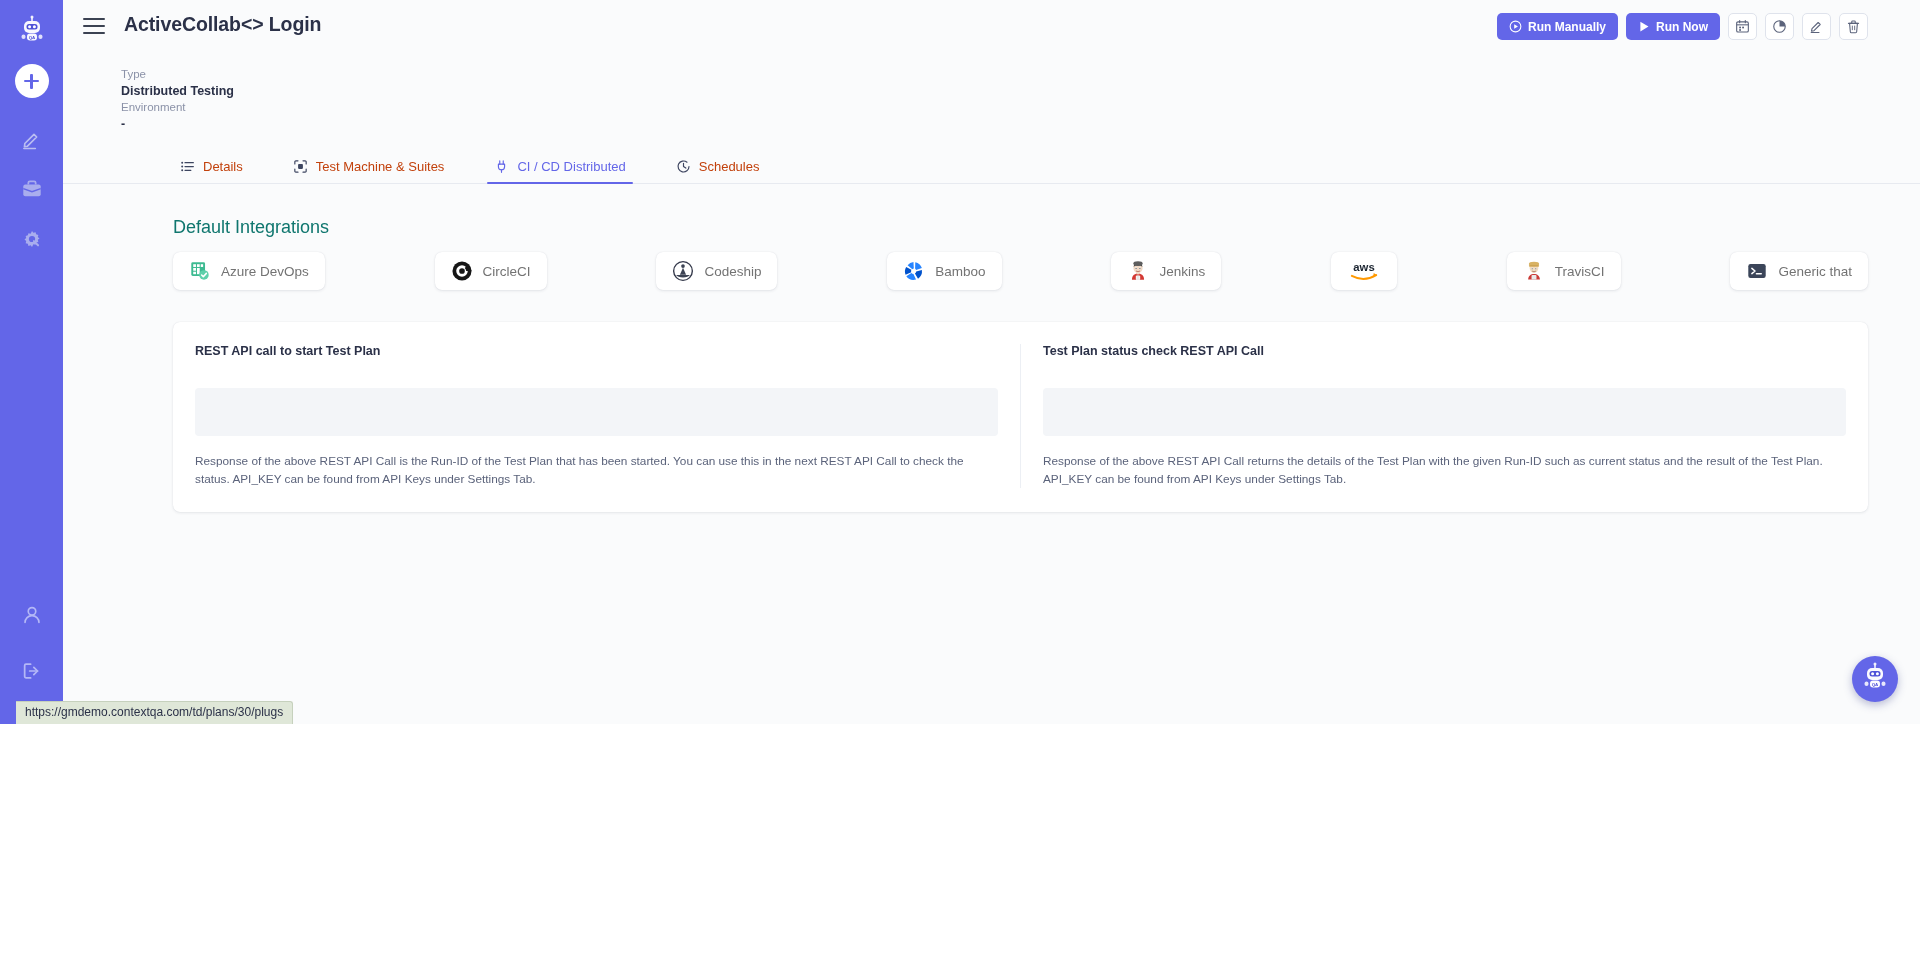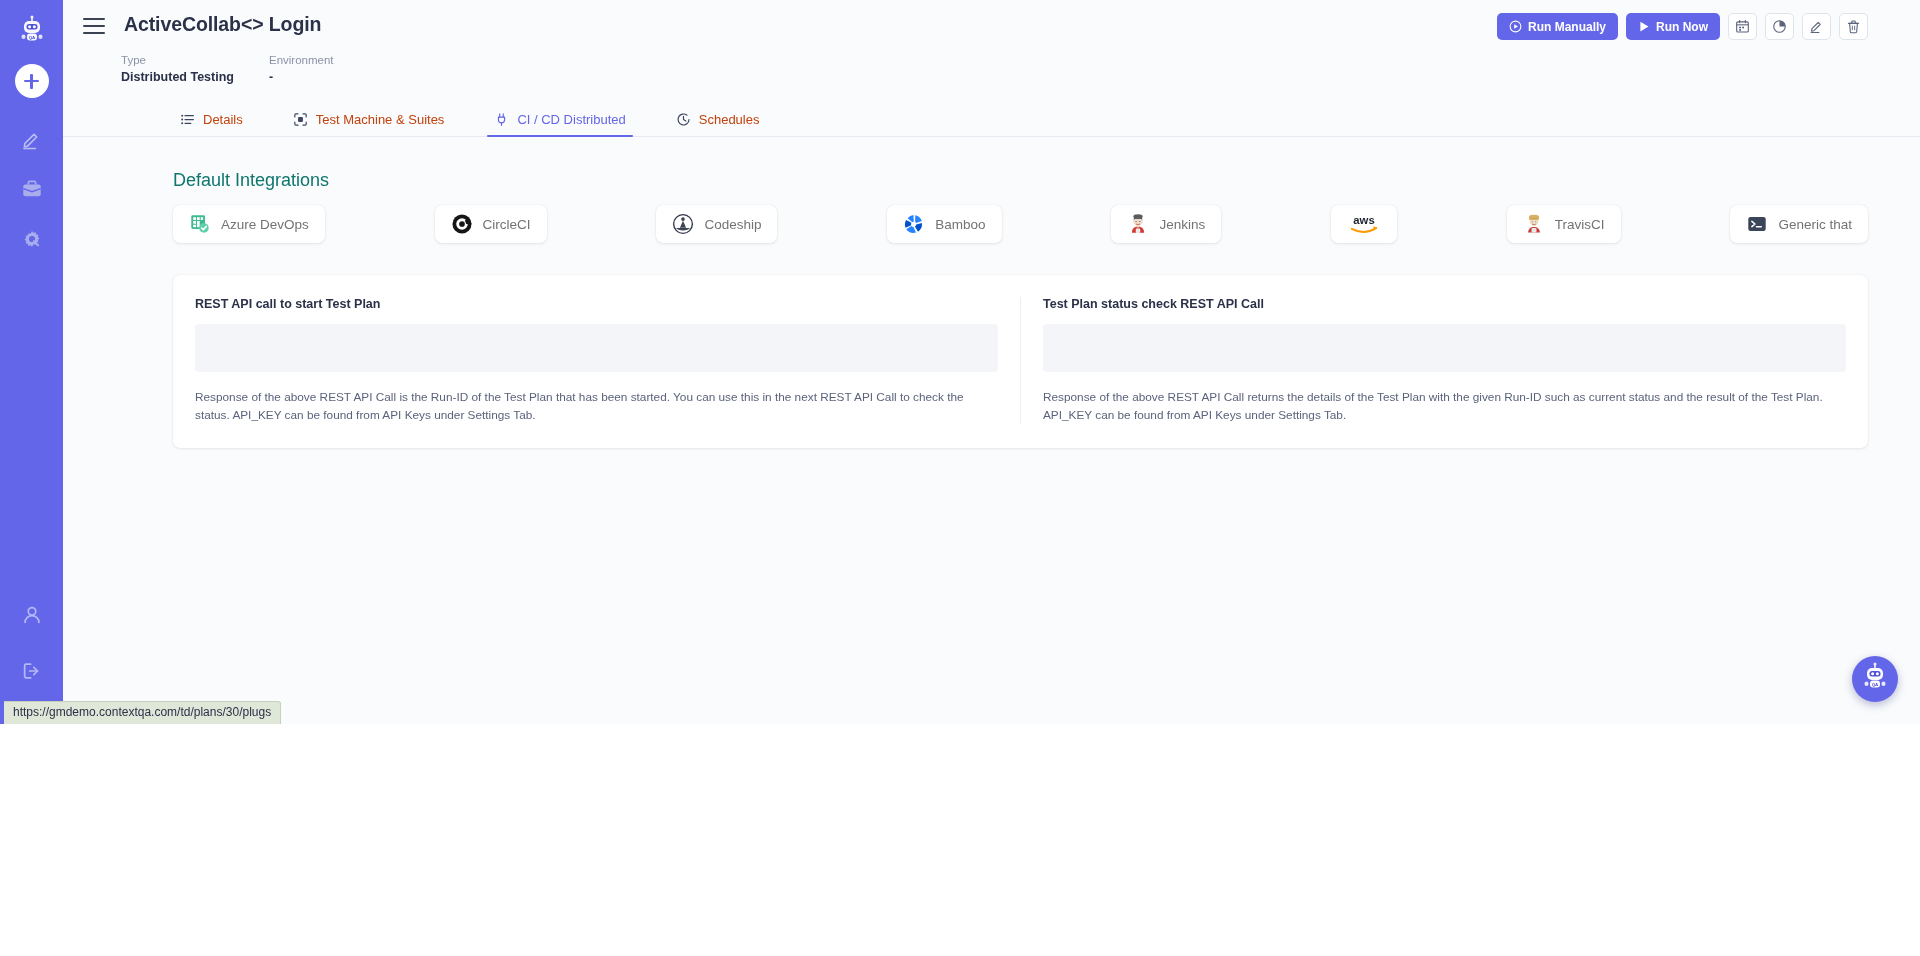--- a/index.html
+++ b/index.html
@@ -110,22 +110,23 @@
   .title-block { margin-left: 15px; flex: 1; min-width: 0; }
   .page-title {
     font-size: 19.5px;
     font-weight: bold;
     color: #2b3148;
     line-height: 24px;
     letter-spacing: -.1px;
   }
   .meta-row {
     display: flex;
-    margin-top: 13px;
+    margin-top: 27px;
     padding-left: 38px;
+    flex-direction: column;
   }
   .meta-item { margin-right: 28px; }
   .meta-item.meta-type { width: 120px; }
   .meta-label {
     font-size: 11.5px;
     color: #8b92a8;
     line-height: 15px;
   }
   .meta-value {
     font-size: 12.5px;
@@ -257,21 +258,21 @@
   .api-panel {
     flex: 1 1 0;
     min-width: 0;
     padding: 0 22px 0 22px;
   }
   .api-panel + .api-panel { border-left: 1px solid #eceff4; }
   .api-heading {
     font-size: 12.5px;
     font-weight: bold;
     color: #2b3148;
-    margin-bottom: 13px;
+    margin-bottom: 30px;
   }
   .api-code {
     background: #f3f5f8;
     border-radius: 4px;
     height: 48px;
     margin-bottom: 16px;
     font-family: "Liberation Mono", monospace;
     font-size: 11px;
     color: #4a5168;
     padding: 8px 10px;
@@ -294,21 +295,21 @@
     border-radius: 50%;
     background: #6366e8;
     box-shadow: 0 3px 9px rgba(60,70,140,.35);
     display: flex; align-items: center; justify-content: center;
     cursor: pointer;
   }
 
   
   .statusbar {
     position: absolute;
-    left: 4px; bottom: 0;
+    left: 16px; bottom: 0;
     background: #dfe7d8;
     border: 1px solid #c6d1bd;
     border-left: none; border-bottom: none;
     border-top-right-radius: 3px;
     font-size: 12px;
     color: #2b3148;
     padding: 3px 9px 4px 9px;
     line-height: 15px;
     z-index: 30;
     white-space: nowrap;

